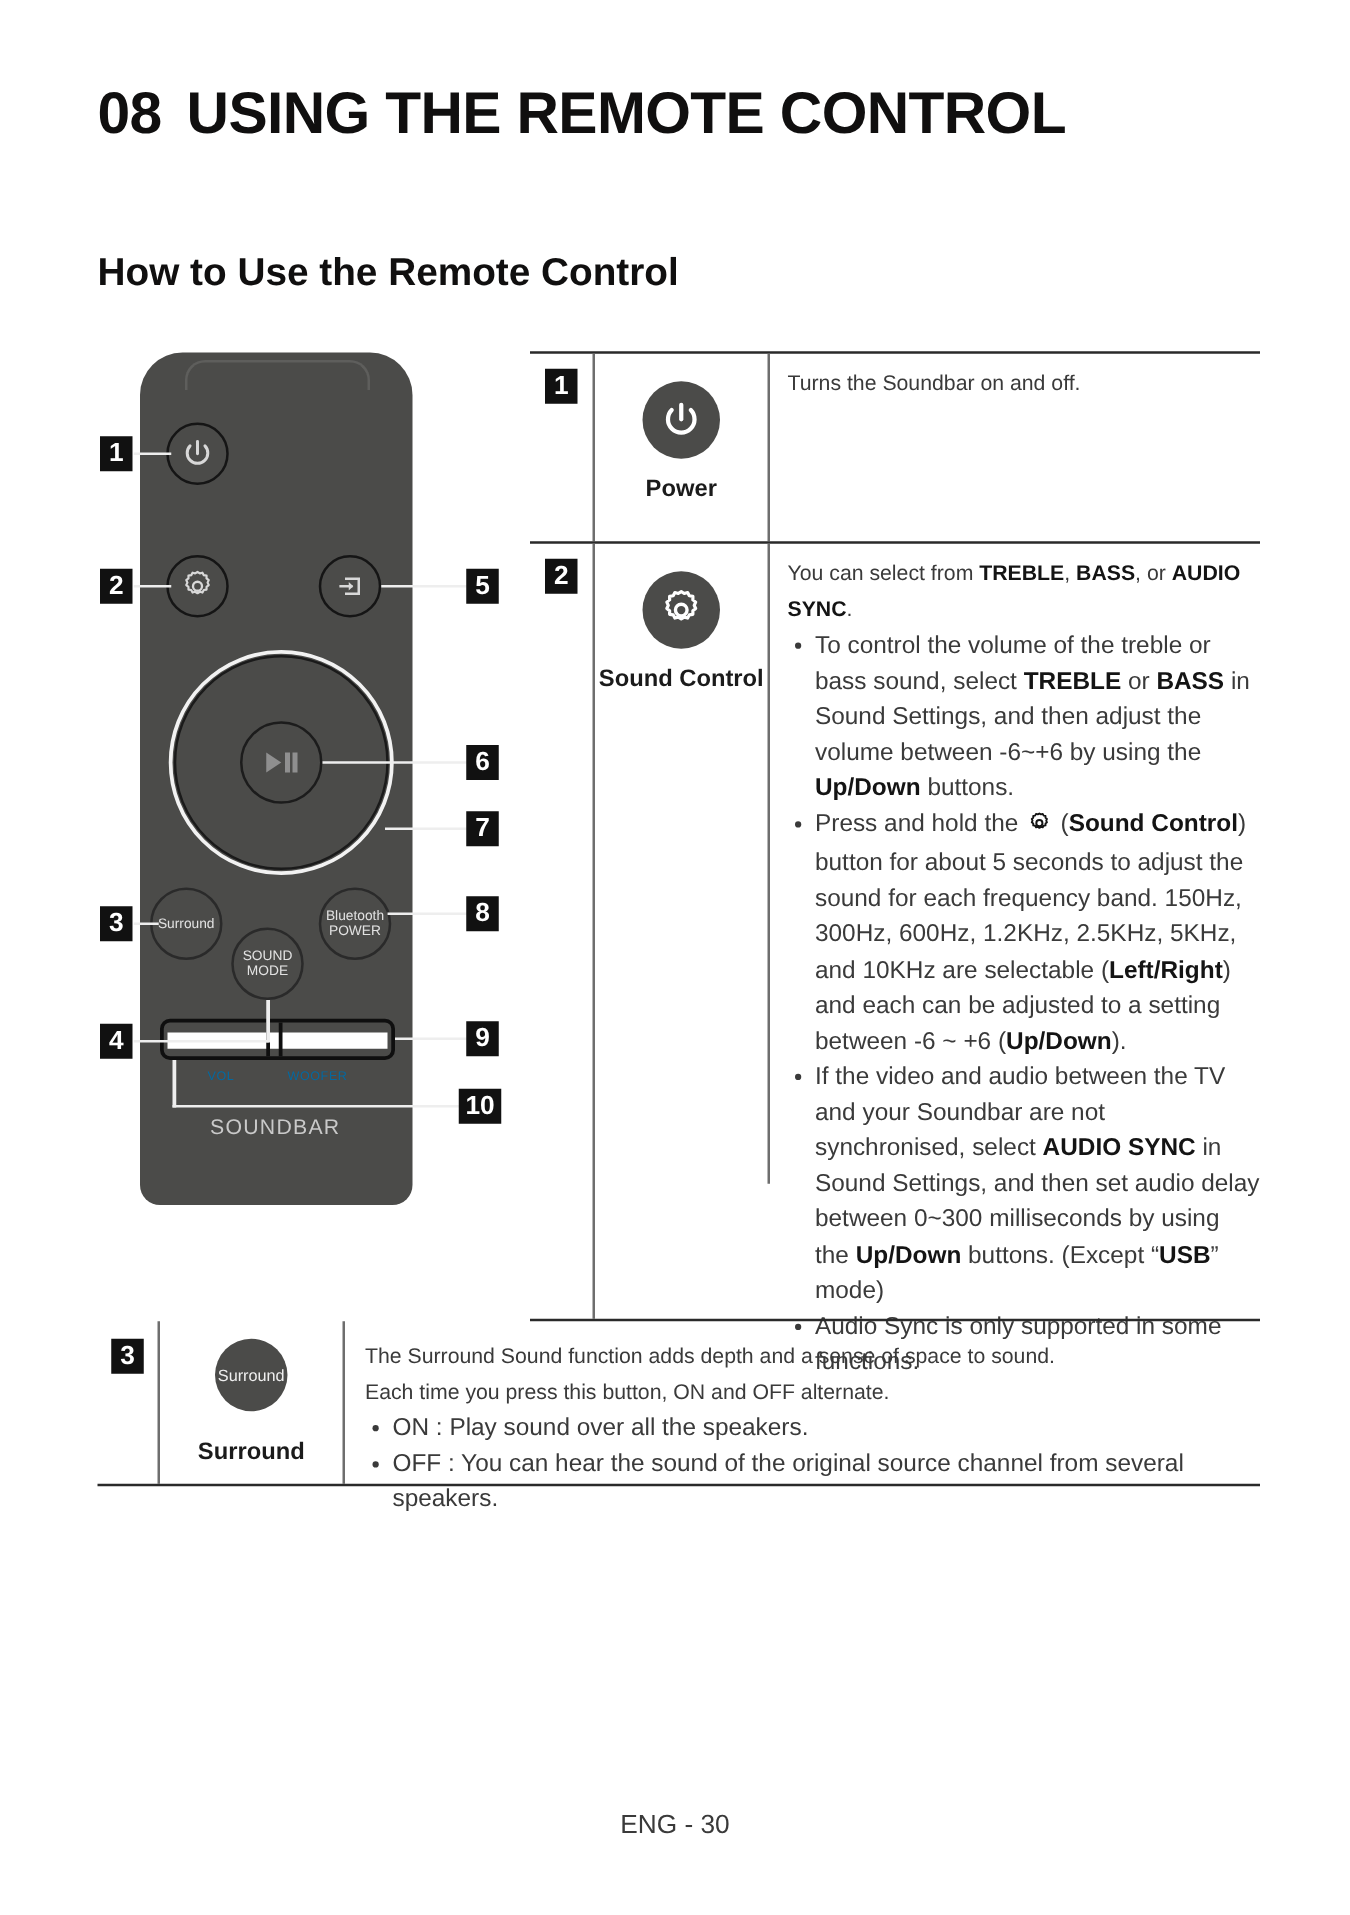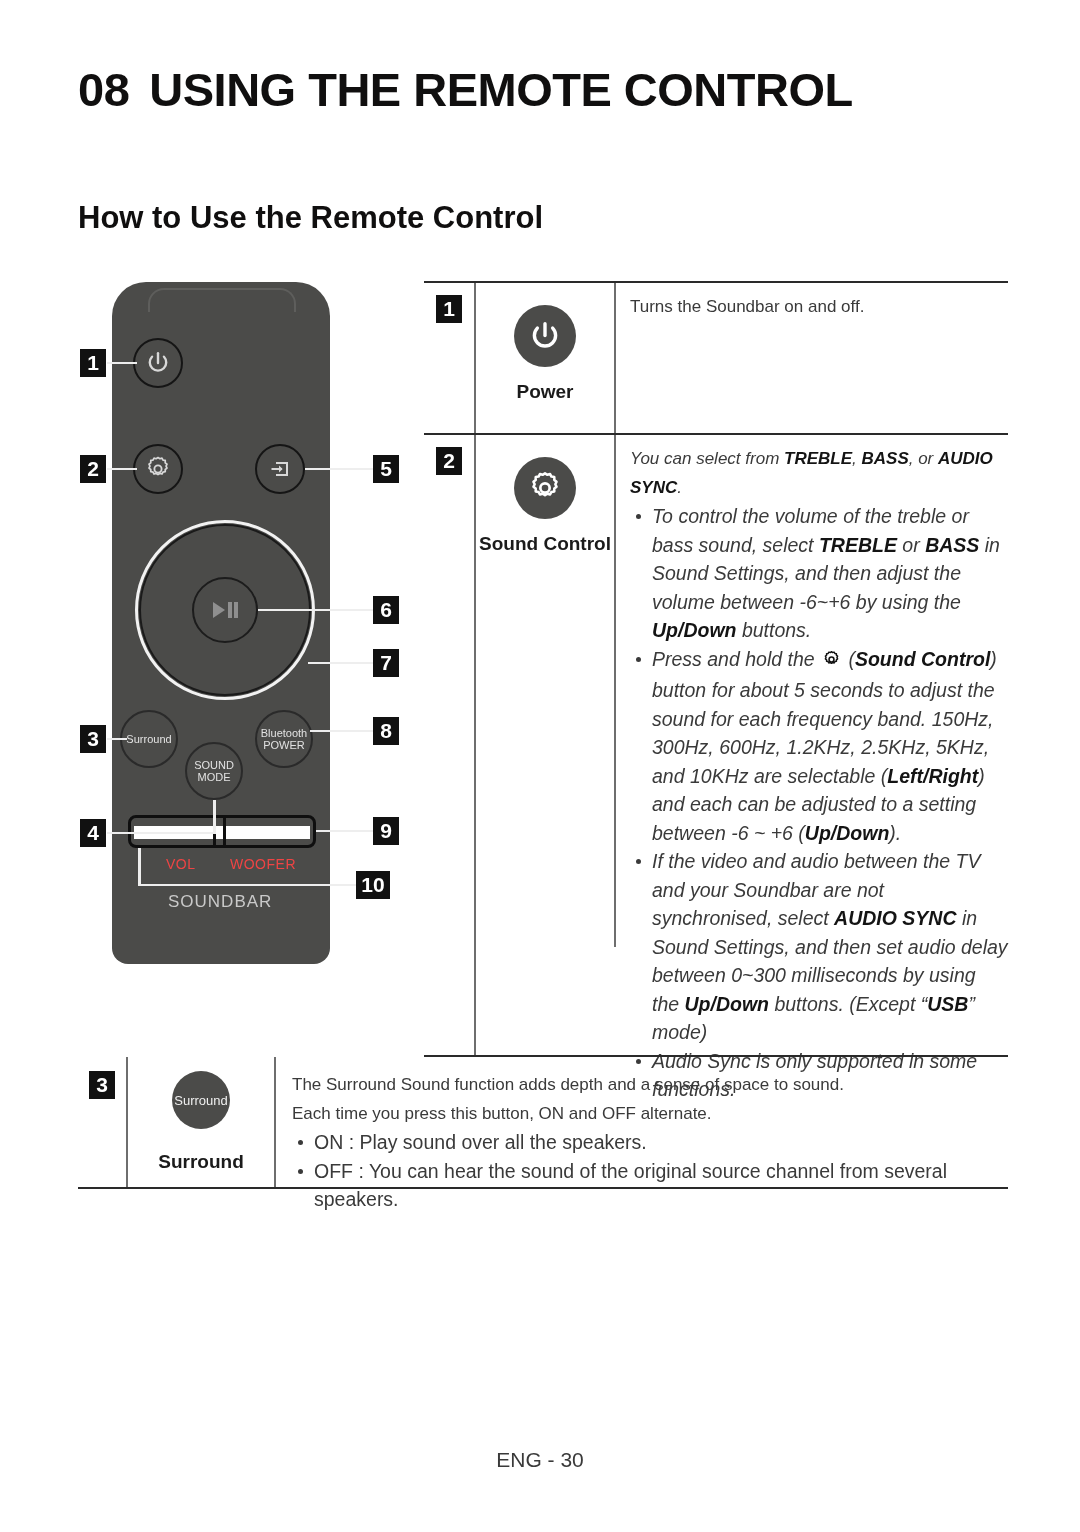--- a/index.html
+++ b/index.html
@@ -105,21 +105,21 @@
     width:176px; height:13px;
     background:#ffffff;
   }
   .rocker-div {
     position:absolute; top:0; width:3px; height:27px; background:#0f0f0f;
   }
   .rocker-div.a { left:82px; }
   .rocker-div.b { left:92px; }
 
   .rk-caption {
-    position:absolute; color:#ef4444; font-size:14px; letter-spacing:0.5px;
+    position:absolute; color:#0369a1; font-size:10px; letter-spacing:0.5px;
   }
   .cap-vol { left:96px; top:586px; }
   .cap-woofer { left:160px; top:586px; }
   .cap-soundbar { left:98px; top:622px; font-size:17px; font-weight:normal; color:#c9c9c9; letter-spacing:1px; }
 
   
   .callout {
     position:absolute;
     width:26px; height:28px;
     background:#111111; color:#ffffff;
@@ -284,21 +284,21 @@
 
   <div class="callout" style="left:10px;  top:79px;">1</div>
   <div class="callout" style="left:10px;  top:185px;">2</div>
   <div class="callout" style="left:10px;  top:455px;">3</div>
   <div class="callout" style="left:10px;  top:549px;">4</div>
   <div class="callout" style="left:303px; top:185px;">5</div>
   <div class="callout" style="left:303px; top:326px;">6</div>
   <div class="callout" style="left:303px; top:379px;">7</div>
   <div class="callout" style="left:303px; top:447px;">8</div>
   <div class="callout" style="left:303px; top:547px;">9</div>
-  <div class="callout wide" style="left:286px; top:601px;">10</div>
+  <div class="callout wide" style="left:297px; top:601px;">10</div>
 </div>
 
 <div id="spec-table">
 
   <div class="tbl-top-border"></div>
 
   <div class="row12" style="top:2px; height:150px;">
     <div class="cell-num">
       <span class="callout" style="position:static;">1</span>
     </div>
@@ -324,21 +324,21 @@
     </div>
     <div class="cell-icon" style="height:620px; justify-content:flex-start;">
       <div class="icon-disc">
         <svg width="36" height="36" viewBox="0 0 24 24">
           <path d="M12 2.2l1.6 1.0 1.8-.5.9 1.7 1.9.3.0 1.9 1.5 1.2-.8 1.7.8 1.7-1.5 1.2.0 1.9-1.9.3-.9 1.7-1.8-.5-1.6 1.0-1.6-1.0-1.8.5-.9-1.7-1.9-.3.0-1.9-1.5-1.2.8-1.7-.8-1.7 1.5-1.2.0-1.9 1.9-.3.9-1.7 1.8.5z" fill="none" stroke="#ffffff" stroke-width="1.7" stroke-linejoin="round"></path>
           <circle cx="12" cy="12" r="3.1" fill="none" stroke="#ffffff" stroke-width="1.8"></circle>
         </svg>
       </div>
       <div class="icon-caption">Sound Control</div>
     </div>
-    <div class="cell-desc" style="height:512px;font-style:italic;">
+    <div class="cell-desc" style="height:512px;">
       <div class="desc-text">
         <span>You can select from </span><b>TREBLE</b><span>, </span><b>BASS</b><span>, or </span><b>AUDIO SYNC</b><span>.</span>
       </div>
       <ul class="bullets" id="sc-bullets">
           <li>To control the volume of the treble or bass sound, select <b>TREBLE</b> or <b>BASS</b> in Sound Settings, and then adjust the volume between -6~+6 by using the <b>Up/Down</b> buttons.</li>
           <li>Press and hold the <span class="inline-gear"><svg width="19" height="19" viewBox="0 0 24 24">
                 <path d="M12 2.2l1.6 1.0 1.8-.5.9 1.7 1.9.3.0 1.9 1.5 1.2-.8 1.7.8 1.7-1.5 1.2.0 1.9-1.9.3-.9 1.7-1.8-.5-1.6 1.0-1.6-1.0-1.8.5-.9-1.7-1.9-.3.0-1.9-1.5-1.2.8-1.7-.8-1.7 1.5-1.2.0-1.9 1.9-.3.9-1.7 1.8.5z" fill="none" stroke="#141414" stroke-width="1.9" stroke-linejoin="round"></path>
                 <circle cx="12" cy="12" r="3.1" fill="none" stroke="#141414" stroke-width="2"></circle>
               </svg></span> (<b>Sound Control</b>) button for about 5 seconds to adjust the sound for each frequency band. 150Hz, 300Hz, 600Hz, 1.2KHz, 2.5KHz, 5KHz, and 10KHz are selectable (<b>Left/Right</b>) and each can be adjusted to a setting between -6 ~ +6 (<b>Up/Down</b>).</li>
           <li>If the video and audio between the TV and your Soundbar are not synchronised, select <b>AUDIO SYNC</b> in Sound Settings, and then set audio delay between 0~300 milliseconds by using the <b>Up/Down</b> buttons. (Except “<b>USB</b>” mode)</li>

